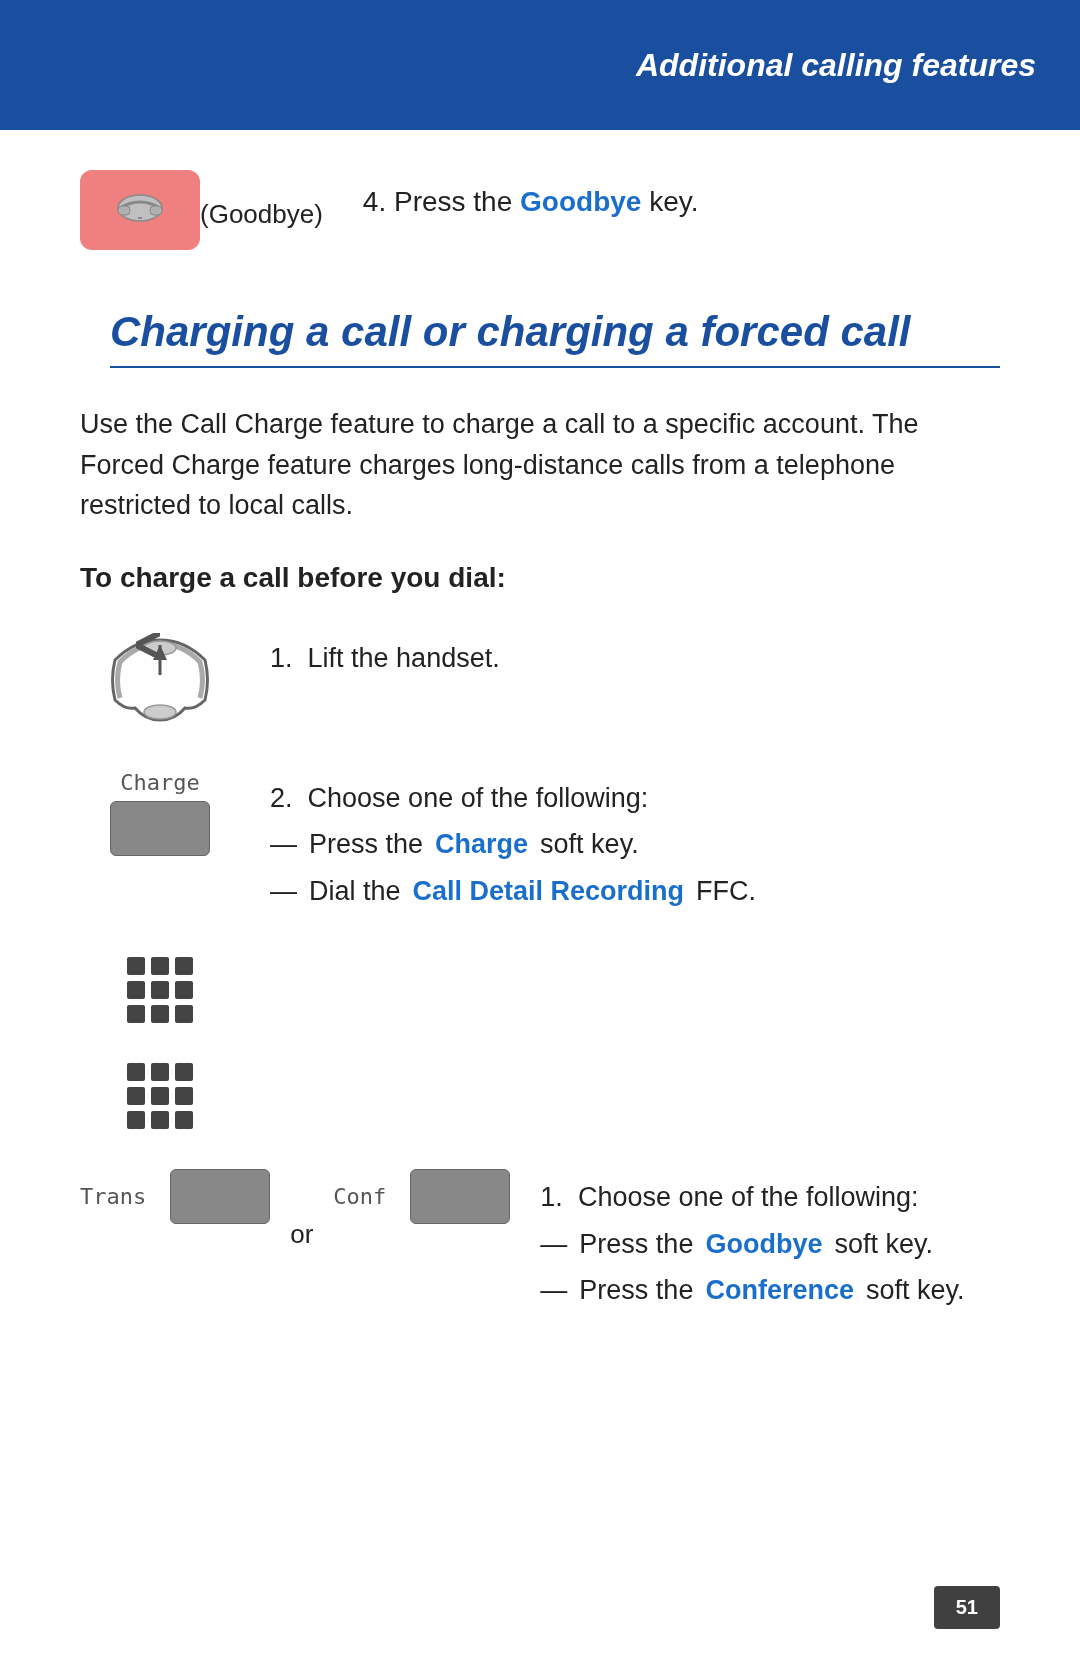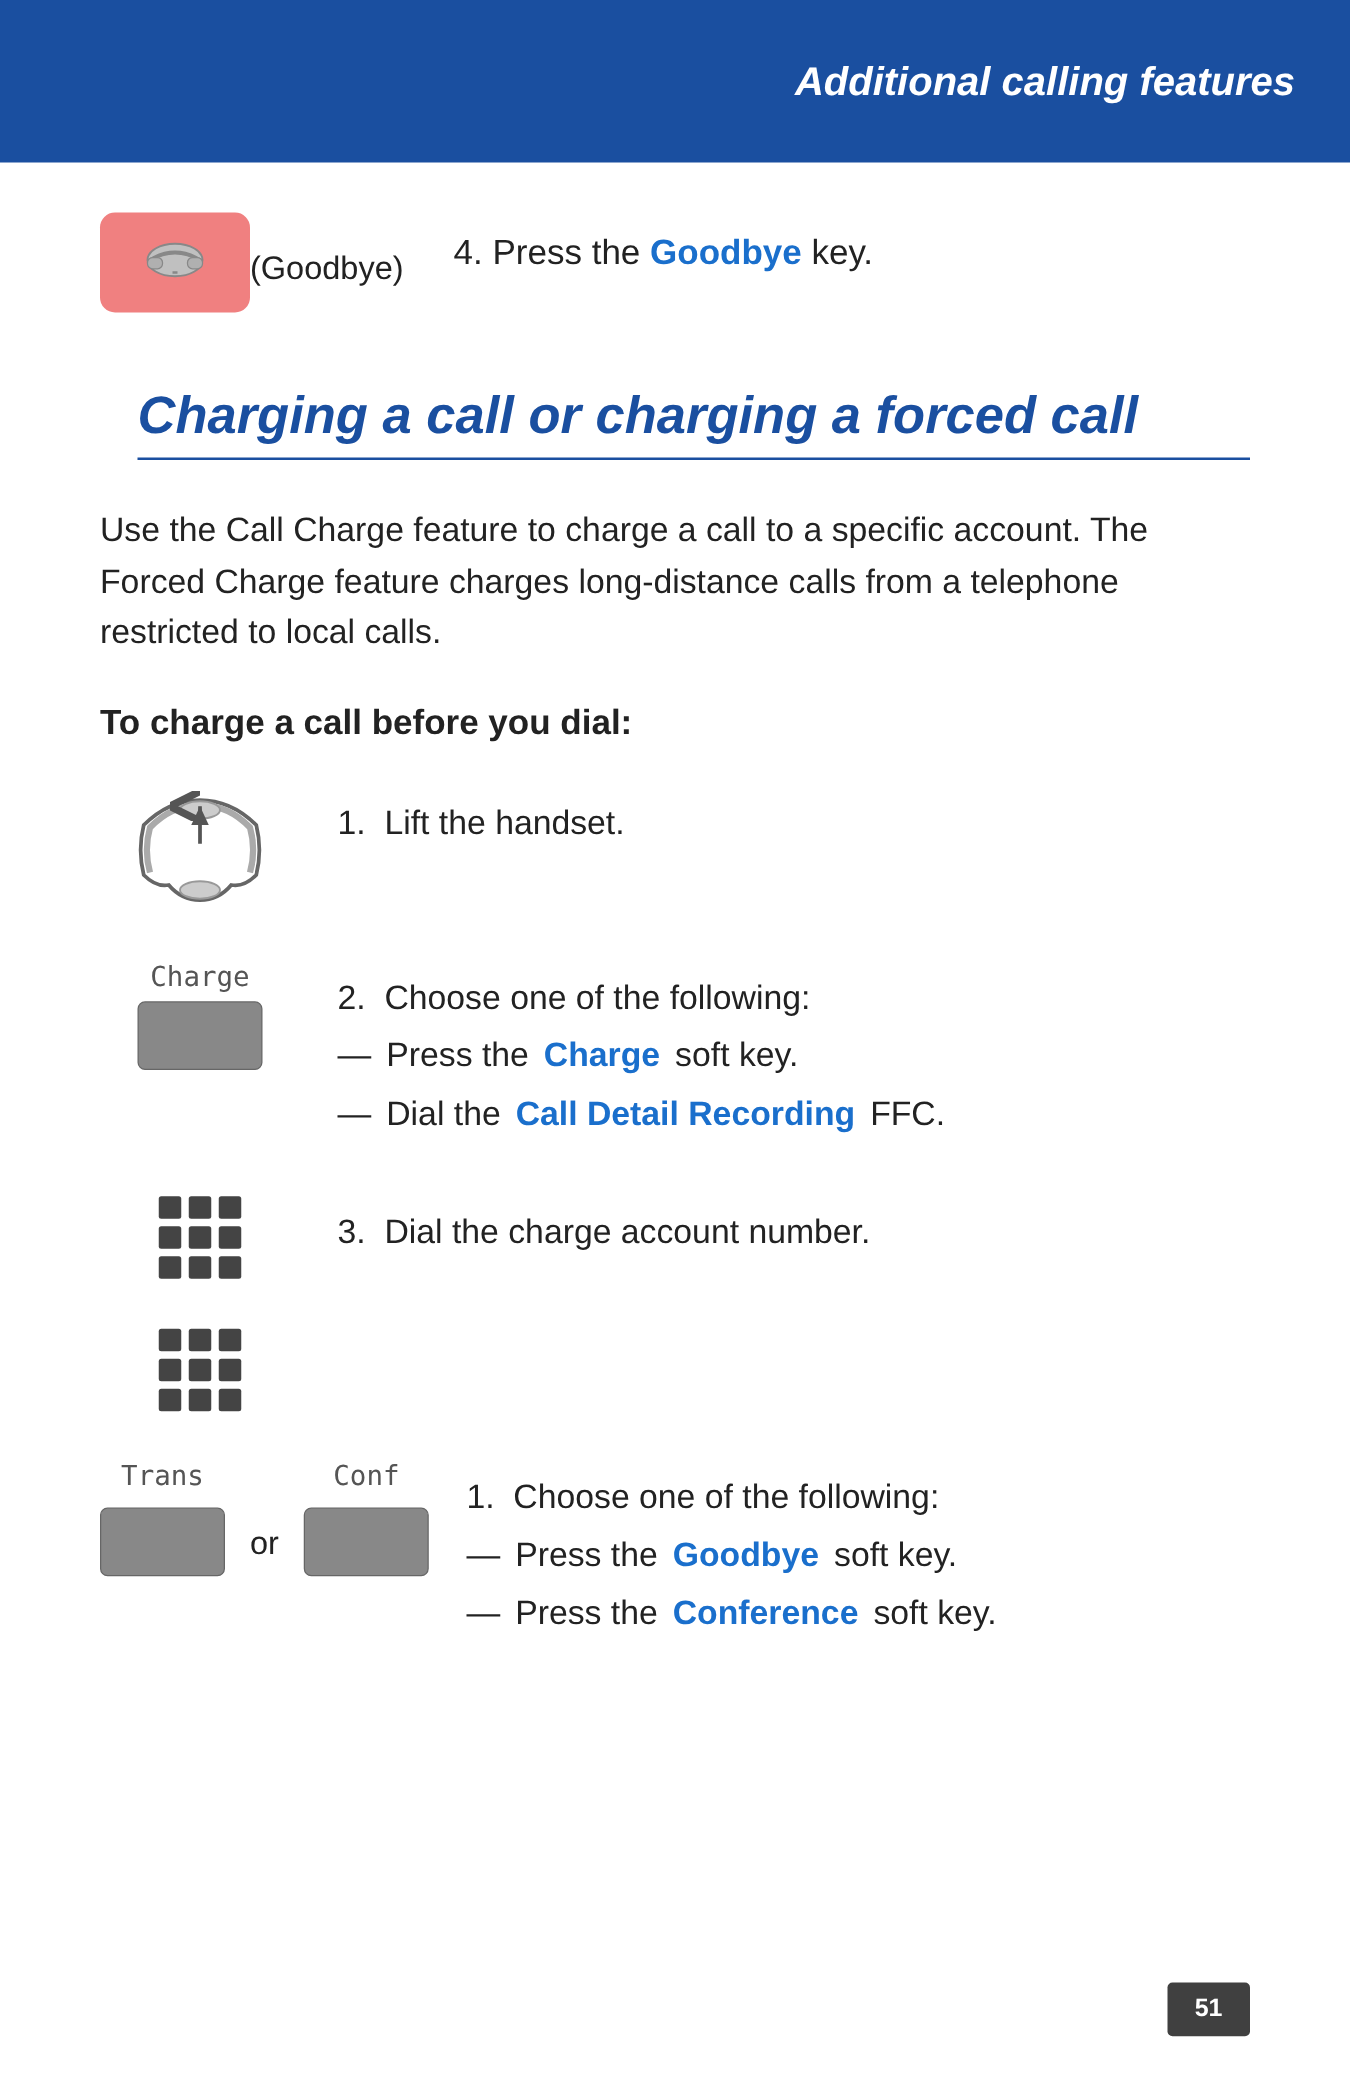--- a/index.html
+++ b/index.html
@@ -192,23 +192,23 @@
     }
 
     
     .trans-conf-wrapper {
       display: flex;
       align-items: flex-start;
       gap: 0;
     }
     .soft-key-group {
       display: flex;
-      flex-direction: column;
-      align-items: center;
-      gap: 12px;
+      flex-direction: row;
+      align-items: center;
+      gap: 24px;
     }
     .soft-key-label {
       font-size: 22px;
       color: #555;
       font-family: monospace;
     }
     .soft-key-btn {
       width: 100px;
       height: 55px;
       background: #888888;
@@ -332,24 +332,20 @@
           <div class="keypad-dot"></div>
           <div class="keypad-dot"></div>
           <div class="keypad-dot"></div>
           <div class="keypad-dot"></div>
           <div class="keypad-dot"></div>
           <div class="keypad-dot"></div>
           <div class="keypad-dot"></div>
           <div class="keypad-dot"></div>
         </div>
       </div>
-      <div class="step-text-col">
-        <span>3.</span>&nbsp;
-        <span>Dial the charge account number.</span>
-      </div>
     </li>
 
     <li class="step-row">
       <div class="step-icon-col">
         <div class="keypad-icon">
           <div class="keypad-dot"></div>
           <div class="keypad-dot"></div>
           <div class="keypad-dot"></div>
           <div class="keypad-dot"></div>
           <div class="keypad-dot"></div>

